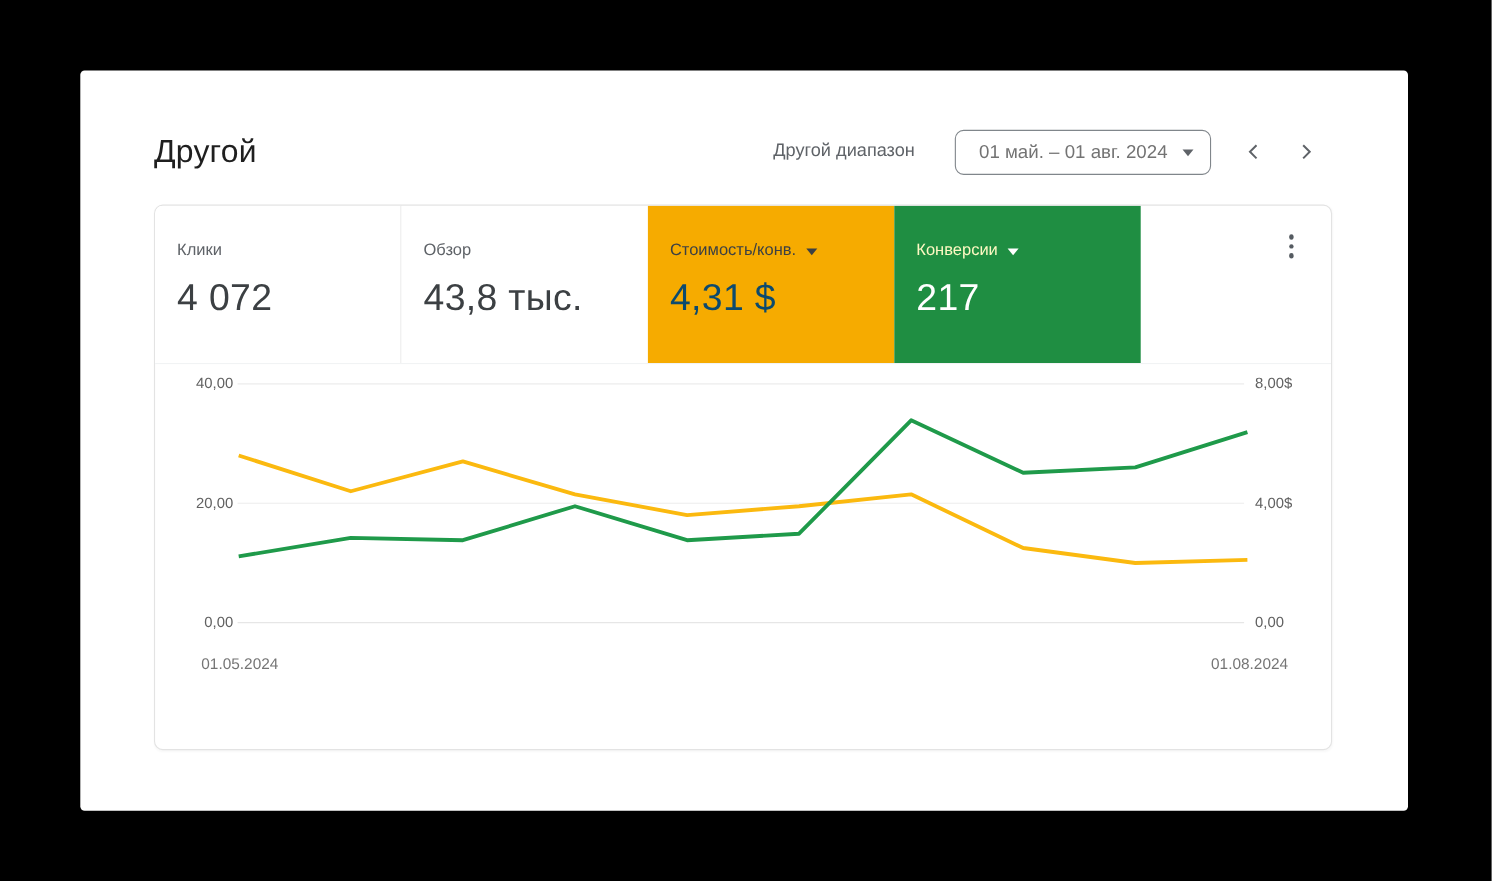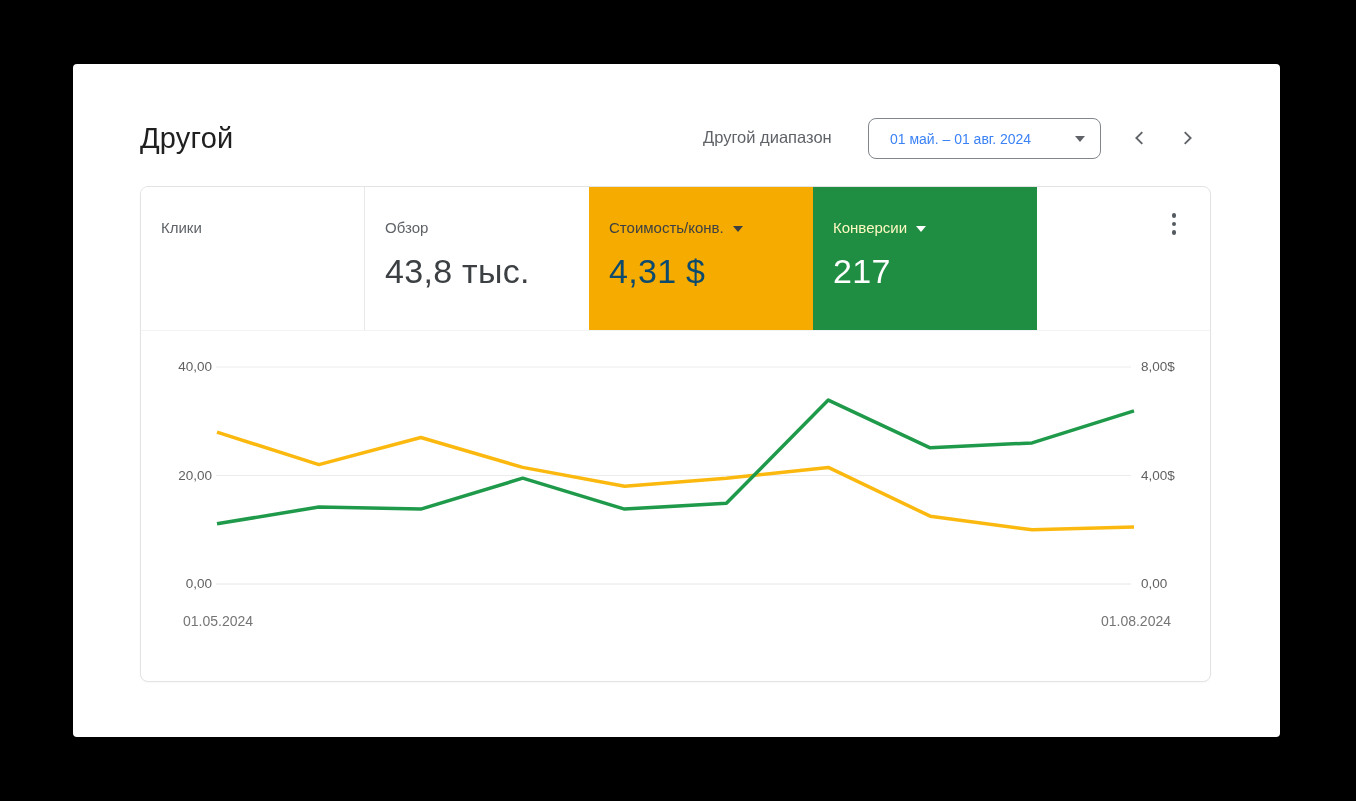--- a/index.html
+++ b/index.html
@@ -24,21 +24,21 @@
     font-size:16.5px; color:#5f6368;
   }
   .date-box {
     position:absolute; left:795px; top:54px;
     width:233px; height:41px;
     border:1px solid #80868b; border-radius:8px;
     display:flex; align-items:center;
     padding:0 15px 0 21px;
     cursor:pointer; background:#fff;
   }
-  .date-box .date-text { font-size:14px; color:#3b82f6; white-space:nowrap; }
+  .date-box .date-text { font-size:17px; color:#737373; white-space:nowrap; }
   .caret-down {
     width:0; height:0;
     border-left:5px solid transparent;
     border-right:5px solid transparent;
     border-top:6px solid #5f6368;
     margin-left:auto;
   }
   .nav-btn {
     position:absolute; top:61px; width:26px; height:26px;
     display:flex; align-items:center; justify-content:center;
@@ -80,21 +80,21 @@
   .metric-caret--light { border-top-color:#ffffff; }
   .menu-area { flex:1; position:relative; }
   .kebab {
     position:absolute; right:26px; top:23px;
     width:20px; height:28px;
     display:flex; flex-direction:column; align-items:center;
     justify-content:center; gap:4px; cursor:pointer;
   }
   .kebab .dot { width:4.5px; height:4.5px; border-radius:50%; background:#555b61; }
 
-  .chart-area { position:absolute; left:0; top:144px; width:1069px; height:352px; }
+  .chart-area { position:absolute; left:0; top:126px; width:1069px; height:352px; }
   .chart-area svg { position:absolute; left:0; top:0; }
   .tick {
     position:absolute; font-size:13.5px; color:#616161; line-height:16px;
   }
   .tick-left  { left:0; width:71px; text-align:right; }
   .tick-right { left:1000px; text-align:left; }
   .t0 { top:28px; } .t1 { top:137px; } .t2 { top:245px; }
   .x-label { position:absolute; top:282px; font-size:14px; color:#757575; }
   .x-label--start { left:42px; }
   .x-label--end { right:39px; }
@@ -125,20 +125,21 @@
   </div>
 
   <div class="card">
 
     <div class="metrics">
 
       <div class="metric metric--divider" style="background-color: rgb(255, 255, 255);">
         <div class="metric-label">
           <span>Клики</span>
         </div>
+        <div class="metric-value">4 072</div>
       </div>
 
       <div class="metric" style="background-color: rgb(255, 255, 255);">
         <div class="metric-label">
           <span>Обзор</span>
         </div>
         <div class="metric-value">43,8 тыс.</div>
       </div>
 
       <div class="metric metric--dark-on-color" style="background-color: rgb(246, 171, 0);">

